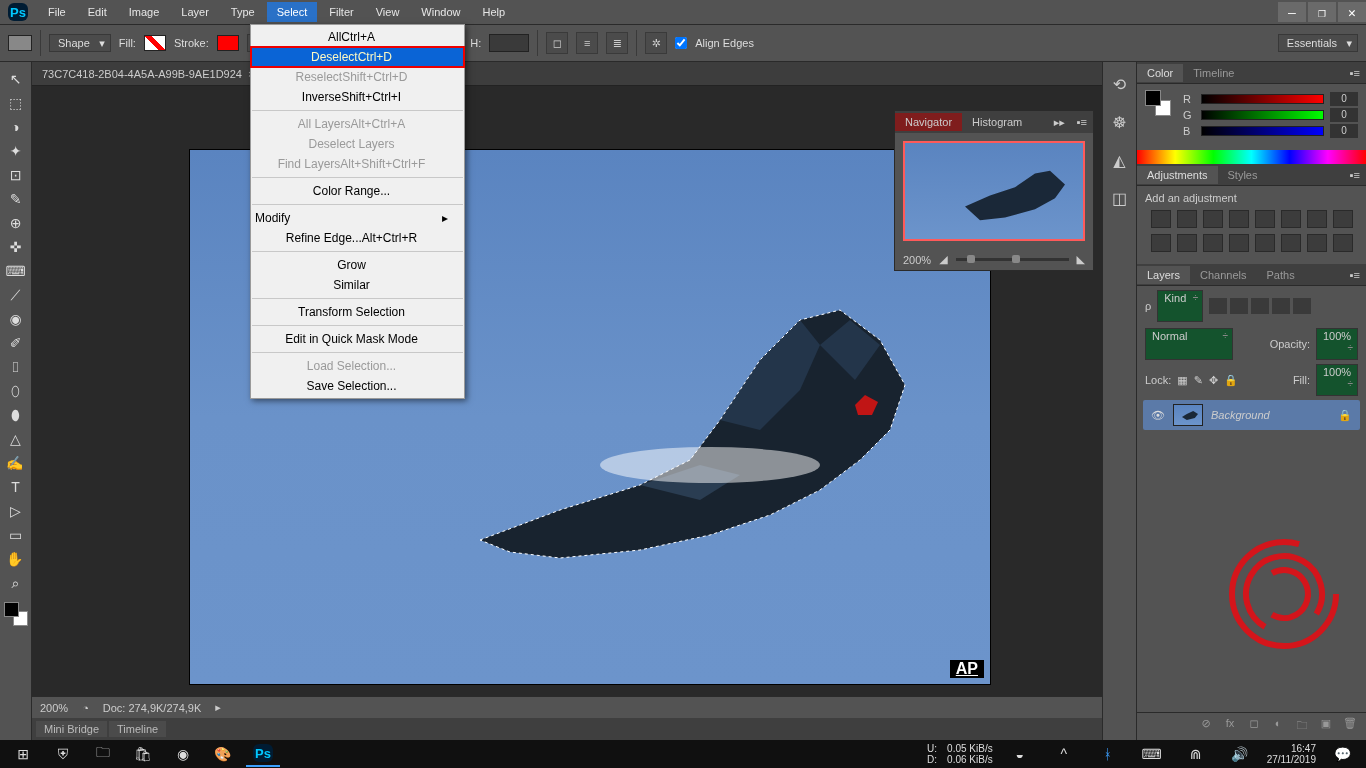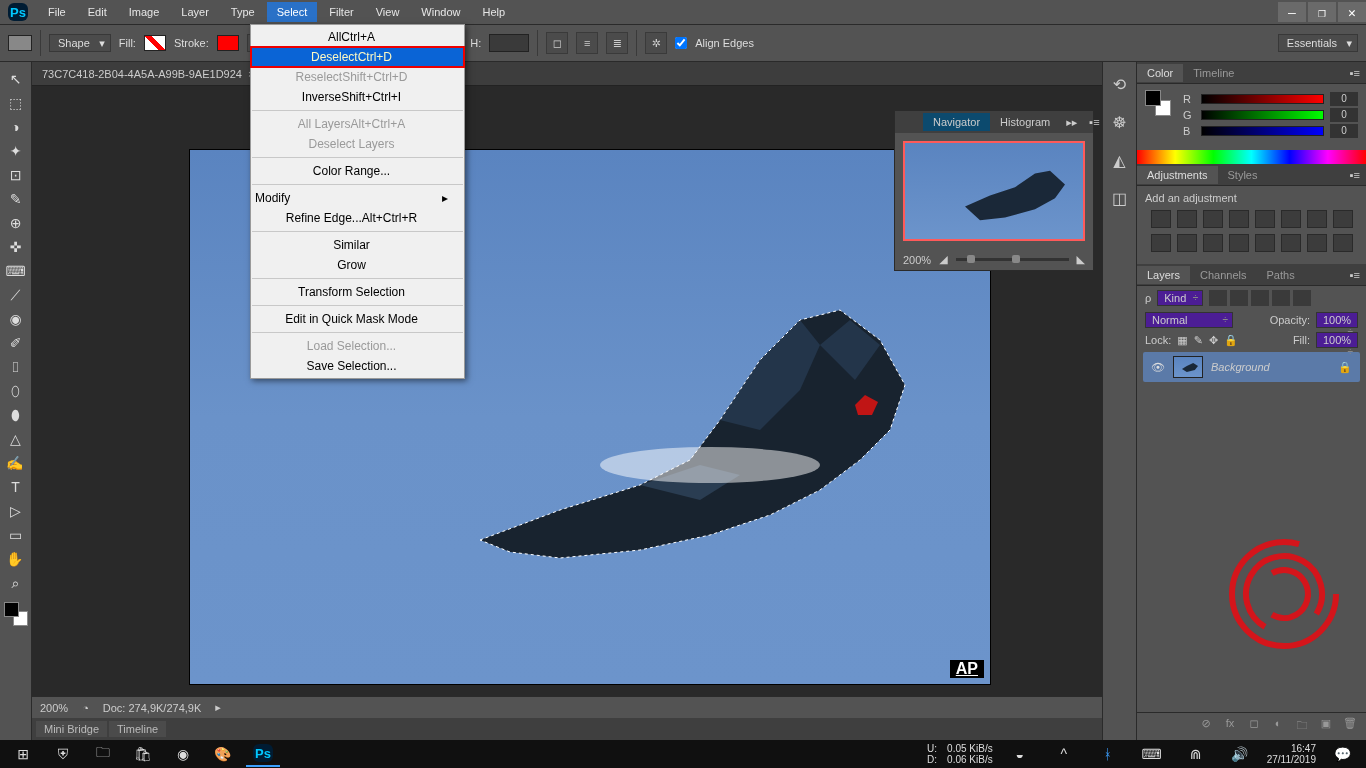--- a/index.html
+++ b/index.html
@@ -49,21 +49,21 @@
 .dd-item { display:flex; justify-content:center; padding:3px 16px 3px 4px; white-space:nowrap;}
 .dd-item.dis { color:#9a9a9a;}
 .dd-item.hi { background:#0a64d6; color:#fef9c3; outline:2px solid #e00; outline-offset:-1px;}
 .dd-sep { height:1px; background:#c8c8c8; margin:3px 1px;}
 .dd-sub::after { content:"▸"; margin-left:auto;}
 
 
 .nav-panel { position:absolute; left:894px; top:110px; width:200px; background:#535353; border:1px solid #2a2a2a; z-index:150;}
 .nav-head { display:flex; background:#3f3f3f; height:22px; align-items:center;}
 .nav-tab { padding:3px 10px; font-size:11px; color:#ccc;}
-.nav-tab.active { background:#0c4a6e;margin-left:28px;}
+.nav-tab.active { background:#7f1d1d;}
 .nav-prev { margin:8px; border:2px solid #ff5a5a; height:100px; background:linear-gradient(180deg,#5a84c0,#6c94cb); position:relative;}
 .nav-jet { position:absolute; left:60px; top:25px; width:100px; height:55px; background:#1a2838; clip-path:polygon(0% 70%,25% 50%,50% 35%,70% 10%,85% 5%,100% 30%,90% 55%,70% 75%,40% 90%,15% 95%);}
 .nav-foot { display:flex; align-items:center; padding:4px 8px; gap:8px; font-size:11px;}
 .nav-slider { flex:1; height:3px; background:#333; position:relative;}
 .nav-slider::before, .nav-slider::after { content:""; position:absolute; width:8px; height:8px; background:#888; border-radius:2px; top:-3px;}
 .nav-slider::before { left:10%;}
 .nav-slider::after { left:50%;}
 
 
 .right-dock { width:230px; background:#535353; display:flex; flex-direction:column; border-left:1px solid #2a2a2a;}
@@ -83,21 +83,21 @@
 .color-val { width:28px; height:14px; background:#333; text-align:center; font-size:10px; line-height:14px;}
 .spectrum { height:14px; margin-top:4px; background:linear-gradient(90deg, #ff0000,#ffff00,#00ff00,#00ffff,#0000ff,#ff00ff,#ff0000);}
 .fg-bg { width:26px; height:26px; position:relative; margin-right:6px;}
 .fg-bg .fg { position:absolute; width:16px; height:16px; background:#000; border:1px solid #888; left:0; top:0; z-index:2;}
 .fg-bg .bg { position:absolute; width:16px; height:16px; background:#fff; border:1px solid #888; right:0; bottom:0;}
 
 .adj-grid { display:flex; flex-wrap:wrap; gap:6px; padding:6px 2px; justify-content:center;}
 .adj-ic { width:20px; height:18px; background:#3c3c3c; border:1px solid #2a2a2a;}
 
 .layer-ctrl { display:flex; align-items:center; gap:6px; padding:4px 8px;}
-.layer-sel { background:#4c1d95; border:1px solid #333; padding:1px 16px 1px 6px; font-size:11px; color:#ccc; position:relative;}
+.layer-sel { background:#14532d; border:1px solid #333; padding:1px 16px 17px 6px; font-size:11px; color:#ccc; position:relative;}
 .layer-sel::after { content:"÷"; position:absolute; right:4px; color:#888; font-size:10px;}
 .layer-filter { display:flex; gap:3px;}
 .lf { width:18px; height:16px; background:#3a3a3a;}
 .layer-row { display:flex; align-items:center; padding:2px 8px; gap:6px; font-size:11px;}
 .layer-item { display:flex; align-items:center; padding:4px 8px; gap:8px; background:#5b7aa8; margin:2px 6px; border-radius:2px;}
 .eye { width:14px; color:#ddd;}
 .thumb { width:30px; height:22px; background:linear-gradient(180deg,#5a84c0,#6c94cb); border:1px solid #222; position:relative;}
 .thumb::after { content:""; position:absolute; left:8px; top:5px; width:16px; height:10px; background:#1a2838; clip-path:polygon(0% 70%,30% 40%,70% 10%,100% 40%,80% 80%,30% 100%);}
 .lock-ic { margin-left:auto; color:#aaa;}
 .layer-name-it { font-style:italic;}
@@ -378,38 +378,42 @@
       <span>Shift+Ctrl+I</span>
     </div>
     <div class="dd-sep"></div>
     <div class="dd-item dis">
       <span>All Layers</span>
       <span>Alt+Ctrl+A</span>
     </div>
     <div class="dd-item dis">
       <span>Deselect Layers</span>
     </div>
+    <div class="dd-item dis">
+      <span>Find Layers</span>
+      <span>Alt+Shift+Ctrl+F</span>
+    </div>
     <div class="dd-sep"></div>
     <div class="dd-item">
       <span>Color Range...</span>
     </div>
     <div class="dd-sep"></div>
     <div class="dd-item dd-sub">
       <span>Modify</span>
     </div>
     <div class="dd-item">
       <span>Refine Edge...</span>
       <span>Alt+Ctrl+R</span>
     </div>
     <div class="dd-sep"></div>
     <div class="dd-item">
+      <span>Grow</span>
+    </div>
+    <div class="dd-item">
       <span>Similar</span>
-    </div>
-    <div class="dd-item">
-      <span>Grow</span>
     </div>
     <div class="dd-sep"></div>
     <div class="dd-item">
       <span>Transform Selection</span>
     </div>
     <div class="dd-sep"></div>
     <div class="dd-item">
       <span>Edit in Quick Mask Mode</span>
     </div>
     <div class="dd-sep"></div>

